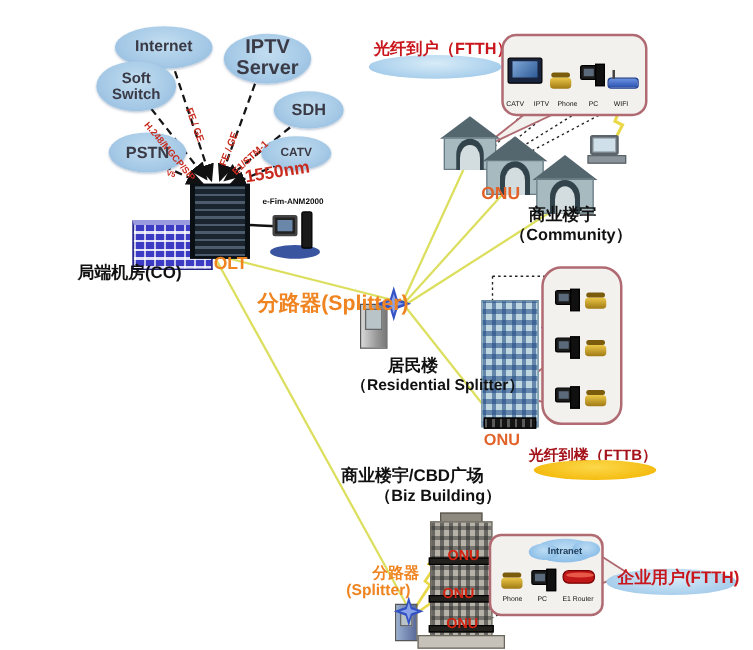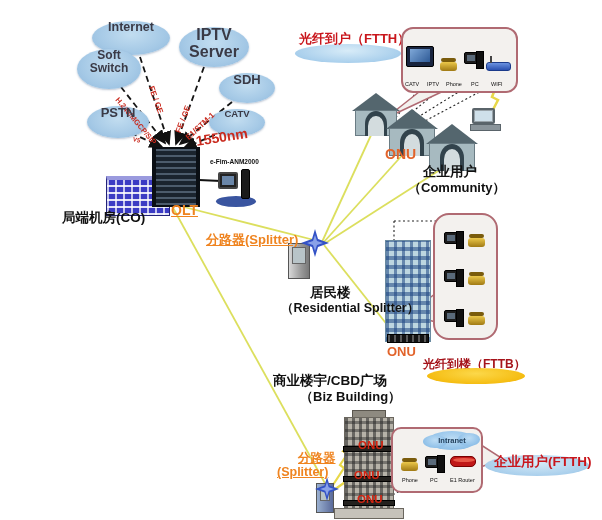--- a/index.html
+++ b/index.html
@@ -9,21 +9,21 @@
   }
   #stage *{box-sizing:border-box;}
   .abs{position:absolute;}
   svg.layer{position:absolute;left:0;top:0;width:602px;height:520px;}
 
   
   .cloud{
     position:absolute;border-radius:50%;
     background:radial-gradient(ellipse at 50% 40%, #c2ddf0 0%, #a5c9e6 60%, #8fb8dc 100%);
     box-shadow:0 1px 2px rgba(60,90,130,.35);
-    display:flex;justify-content:center;text-align:center;
+    display:flex;align-items:center;justify-content:center;text-align:center;
   }
   .cloud::before,.cloud::after{
     content:"";position:absolute;border-radius:50%;
     background:inherit;z-index:-1;
   }
   .cloud::before{width:55%;height:70%;left:-12%;top:18%;}
   .cloud::after{width:55%;height:70%;right:-12%;top:10%;}
   .cloud-label{position:relative;z-index:2;color:#3a3a46;font-weight:bold;line-height:1.05;}
 
   
@@ -59,21 +59,21 @@
   .ellipse-yellow{background:radial-gradient(ellipse at 50% 35%, #fcd84a, #f5bd12 70%, #eba800);border-radius:50%;}
 
   
   .callout{
     background:#f3f1ee;border:2px solid #b06a72;border-radius:12px;
   }
 
   
   .t-red{color:#c9161c;font-weight:bold;white-space:nowrap;}
   .t-darkred{color:#a5131a;font-weight:bold;white-space:nowrap;}
-  .t-orange{color:#ef8420;font-weight:bold;white-space:nowrap;text-decoration:underline;}
+  .t-orange{color:#ef8420;font-weight:bold;white-space:nowrap;}
   .t-onured{color:#d42310;font-weight:bold;white-space:nowrap;}
   .t-black{color:#111;font-weight:bold;white-space:nowrap;}
   .t-tiny{color:#111;font-size:5.5px;white-space:nowrap;}
 
   
   .icon-tv{width:28px;height:21px;background:#18243e;border:1px solid #000;border-radius:2px;}
   .icon-tv::before{content:"";position:absolute;inset:2px 3px 4px 3px;background:linear-gradient(135deg,#7fa8d8,#2e5a96);}
   .icon-phone{width:17px;height:9px;background:linear-gradient(#ecc84a,#a07a14);border-radius:3px;}
   .icon-phone::before{content:"";position:absolute;left:1px;top:-4px;width:15px;height:4px;background:#7a5c0c;border-radius:3px;}
   .icon-pc{width:14px;height:12px;background:#1c1c1c;border:1px solid #000;border-radius:2px;}
@@ -220,21 +220,21 @@
   <div class="abs ws-tower" style="left:241px;top:169px;width:9px;height:30px;"></div>
   <div class="abs" style="left:210px;top:158px;font-size:6.5px;font-weight:bold;color:#111;white-space:nowrap;">e-Fim-ANM2000</div>
   <div class="abs t-orange" style="left:171px;top:202px;font-size:14px;">OLT</div>
   <div class="abs t-black" style="left:62px;top:209px;font-size:13.5px;">局端机房(CO)</div>
 
   <div class="abs cabinet" style="left:288px;top:243px;width:22px;height:36px;"></div>
   <svg class="abs" style="left:300px;top:228px;" width="30" height="30">
     <path d="M15,1 L18,11 L29,15 L18,19 L15,29 L12,19 L1,15 L12,11 Z" fill="#3352c6"></path>
     <path d="M15,7 L17,13 L23,15 L17,17 L15,23 L13,17 L7,15 L13,13 Z" fill="#8aa2e8"></path>
   </svg>
-  <div class="abs t-orange" style="left:206px;top:231px;font-size:13px;">分路器(Splitter)</div>
+  <div class="abs t-orange" style="left:206px;top:231px;font-size:17px;">分路器(Splitter)</div>
 
   <div class="abs ellipse-blue" style="left:295px;top:44px;width:106px;height:19px;"></div>
   <div class="abs t-red" style="left:299px;top:30px;font-size:13px;">光纤到户（FTTH）</div>
 
   <div class="abs callout" style="left:401px;top:27px;width:117px;height:66px;"></div>
   <div class="abs icon-tv" style="left:406px;top:46px;"></div>
   <div class="abs icon-phone" style="left:440px;top:62px;"></div>
   <div class="abs icon-pc" style="left:464px;top:52px;"></div>
   <div class="abs icon-router" style="left:486px;top:62px;"></div>
   <div class="abs t-tiny" style="left:405px;top:81px;">CATV</div>
@@ -253,21 +253,21 @@
     <div class="body" style="left:3px;top:19px;width:46px;height:28px;"></div>
     <div class="arch" style="left:14px;top:20px;width:24px;height:27px;"></div>
   </div>
   <div class="house" style="left:426px;top:124px;width:52px;height:48px;">
     <div class="roof" style="border-width:0 26px 20px 26px;"></div>
     <div class="body" style="left:3px;top:19px;width:46px;height:28px;"></div>
     <div class="arch" style="left:14px;top:20px;width:24px;height:27px;"></div>
   </div>
   <div class="abs icon-laptop" style="left:472px;top:108px;"></div>
   <div class="abs" style="left:385px;top:146px;font-size:14px;color:#e2632a;font-weight:bold;">ONU</div>
-  <div class="abs t-black" style="left:423px;top:163px;font-size:13.5px;">企业用户</div>
+  <div class="abs t-black" style="left:423px;top:163px;font-size:13.5px;">商业楼宇</div>
   <div class="abs t-black" style="left:408px;top:179px;font-size:13px;">（Community）</div>
 
   <div class="abs res-building" style="left:385px;top:240px;width:46px;height:102px;"></div>
   <div class="abs onu-shelf" style="left:387px;top:334px;width:42px;height:9px;"></div>
   <div class="abs" style="left:387px;top:344px;font-size:13px;color:#e2632a;font-weight:bold;">ONU</div>
   <div class="abs t-black" style="left:310px;top:284px;font-size:13.5px;">居民楼</div>
   <div class="abs t-black" style="left:281px;top:300px;font-size:12.5px;">（Residential Splitter）</div>
 
   <div class="abs callout" style="left:433px;top:213px;width:65px;height:127px;border-radius:16px;"></div>
   <div class="abs icon-pc" style="left:444px;top:232px;"></div>

